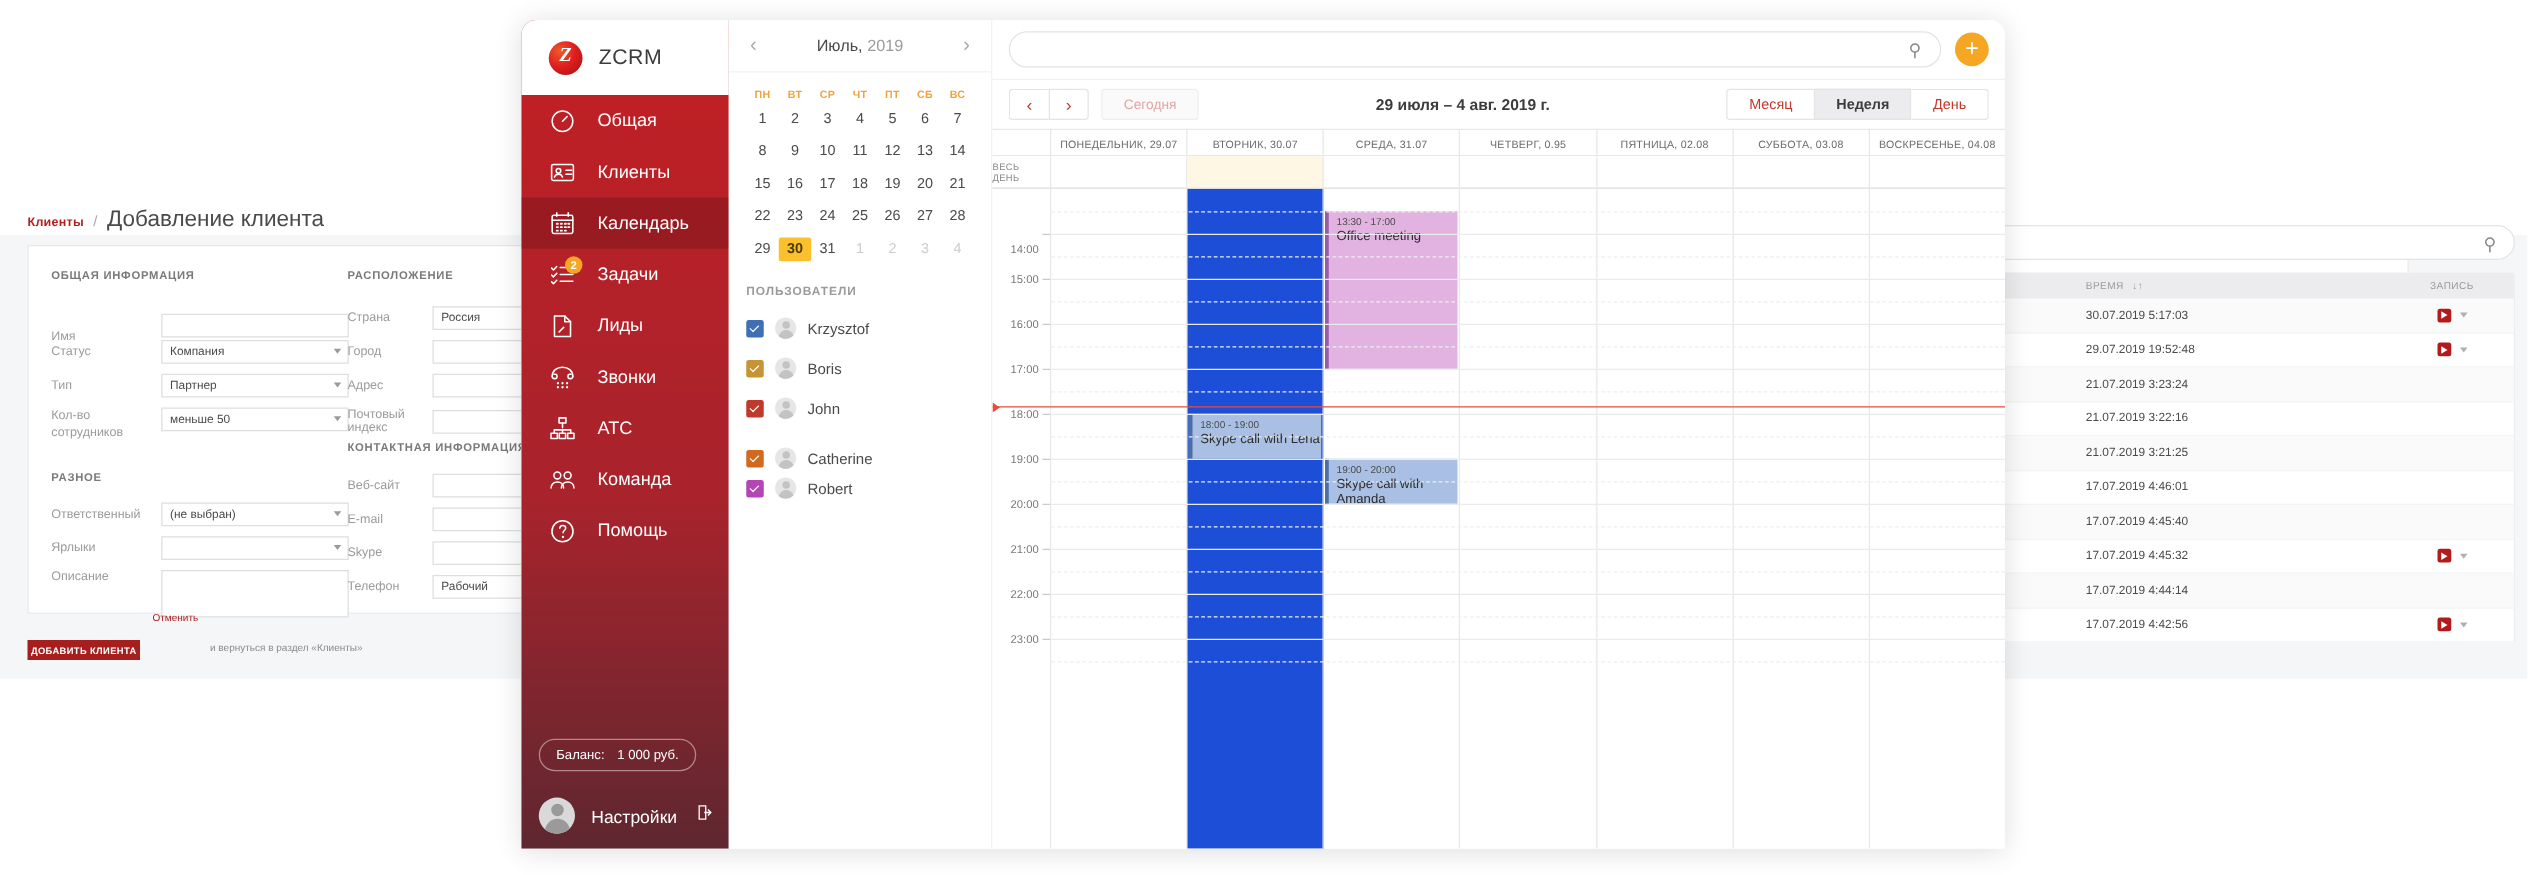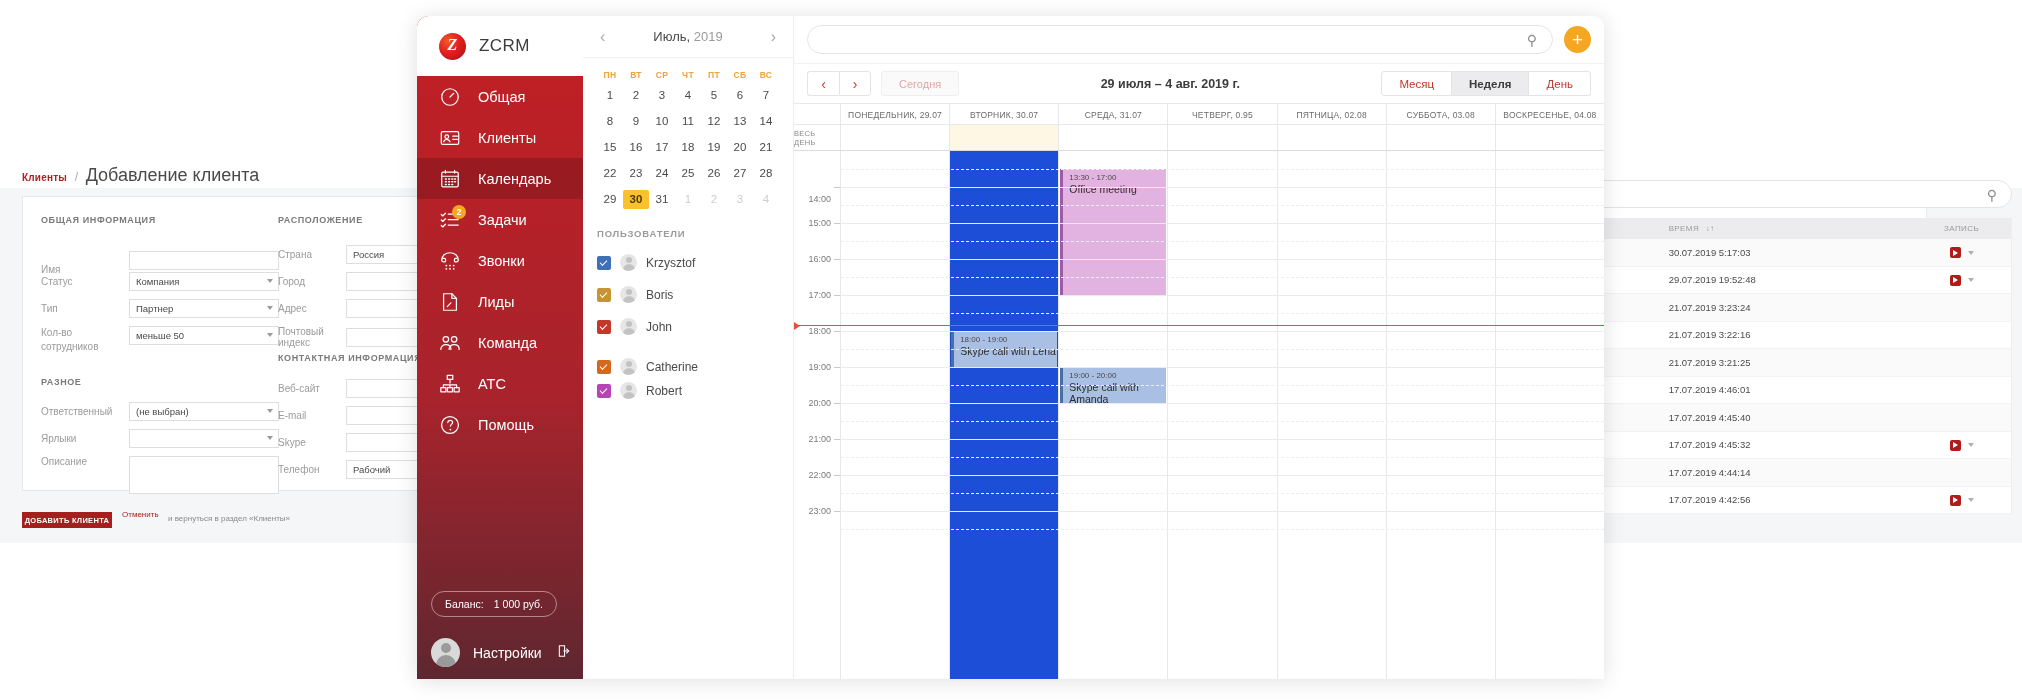--- a/index.html
+++ b/index.html
@@ -30,21 +30,21 @@
   .f-label { font-size:10px; color:#9b9b9b; }
   .f-input { height:19px; border:1px solid #dcdee0; background:#fff; }
   .f-select { height:19px; border:1px solid #dcdee0; background:#fff; position:relative;
               font-size:9.5px; color:#4a4a4a; padding:3px 0 0 6px; }
   .f-select .cv { position:absolute; right:5px; top:6px; width:0;height:0;
      border-left:3px solid transparent;border-right:3px solid transparent;border-top:4px solid #9b9b9b; }
   .f-textarea { border:1px solid #dcdee0; background:#fff; }
 
   .btn-add { position:absolute; left:22px; top:512px; width:90px; height:16px; background:#a51f1f;
      color:#fff; font-size:7.5px; font-weight:700; letter-spacing:.3px; display:flex; align-items:center; justify-content:center; }
-  .lnk-cancel { position:absolute; left:122px; top:510px; font-size:8px; color:#b02020; }
+  .lnk-cancel { position:absolute; left:122px; top:490px; font-size:8px; color:#b02020; }
   .lnk-note { position:absolute; left:168px; top:514px; font-size:8px; color:#8a8a8a; }
 
   
   .tbl-wrap { position:absolute; left:900px; top:180px; width:1112px; height:330px; }
   .tbl-search { position:absolute; left:8px; top:0; width:1104px; height:28px; border:1px solid #e2e4e6;
                 border-radius:14px; background:#fff; }
   .tbl-search .mg { position:absolute; right:14px; top:6px; font-size:14px; color:#8a8a8a; }
   .tbl { position:absolute; left:8px; top:38px; width:1104px; background:#fff;
          border-left:1px solid #eceef0; border-right:1px solid #eceef0; }
   .tbl-head { display:flex; height:21px; background:#ececee; align-items:center;
@@ -448,62 +448,62 @@
                 <path d="M2.5 18l1.6 1.6L7 16.6"></path>
                 <path d="M10 5.5h11M10 11.5h11M10 17.5h11"></path>
               </svg>
               <span class="badge">2</span>
      </span>
      <span>Задачи</span>
           </div>
           <div class="nav-item">
             <span class="nav-ico">
        <svg viewBox="0 0 24 24" fill="none" stroke="#fff" stroke-width="1.35" stroke-linecap="round" stroke-linejoin="round">
+                <path d="M5 3h9l5 5v13H5z"></path>
+                <path d="M14 3v5h5"></path>
+                <path d="M9 17l4-4"></path>
+              </svg>
+     </span>
+     <span>Лиды</span>
+          </div>
+          <div class="nav-item">
+            <span class="nav-ico">
+       <svg viewBox="0 0 24 24" fill="none" stroke="#fff" stroke-width="1.35" stroke-linecap="round" stroke-linejoin="round">
                 <path d="M3 11c0-5 4-8 9-8s9 3 9 8"></path>
                 <path d="M3 11c0 1.2.5 2 1.6 2h1.2c.9 0 1.4-.6 1.4-1.4v-1c0-.8-.6-1.4-1.4-1.4H4.6"></path>
                 <path d="M21 11c0 1.2-.5 2-1.6 2h-1.2c-.9 0-1.4-.6-1.4-1.4v-1c0-.8.6-1.4 1.4-1.4h1.2"></path>
                 <g stroke-width="2" stroke-linecap="round">
                   <path d="M8 17h.01M12 17h.01M16 17h.01M8 20.5h.01M12 20.5h.01M16 20.5h.01"></path>
                 </g>
               </svg>
      </span>
      <span>Звонки</span>
           </div>
           <div class="nav-item">
             <span class="nav-ico">
        <svg viewBox="0 0 24 24" fill="none" stroke="#fff" stroke-width="1.35" stroke-linecap="round" stroke-linejoin="round">
-                <path d="M5 3h9l5 5v13H5z"></path>
-                <path d="M14 3v5h5"></path>
-                <path d="M9 17l4-4"></path>
-              </svg>
-     </span>
-     <span>Лиды</span>
-          </div>
-          <div class="nav-item">
-            <span class="nav-ico">
-       <svg viewBox="0 0 24 24" fill="none" stroke="#fff" stroke-width="1.35" stroke-linecap="round" stroke-linejoin="round">
-                <circle cx="7.5" cy="8" r="3"></circle>
-                <circle cx="16.5" cy="8" r="3"></circle>
-                <path d="M2 19c0-3.2 2.4-5.2 5.5-5.2S13 15.8 13 19"></path>
-                <path d="M11 19c0-3.2 2.4-5.2 5.5-5.2S22 15.8 22 19"></path>
-              </svg>
-     </span>
-     <span>Команда</span>
-          </div>
-          <div class="nav-item">
-            <span class="nav-ico">
-       <svg viewBox="0 0 24 24" fill="none" stroke="#fff" stroke-width="1.35" stroke-linecap="round" stroke-linejoin="round">
                 <rect x="9" y="2.5" width="6" height="4.5"></rect>
                 <rect x="2" y="16" width="5.5" height="4.5"></rect>
                 <rect x="9.2" y="16" width="5.5" height="4.5"></rect>
                 <rect x="16.5" y="16" width="5.5" height="4.5"></rect>
                 <path d="M12 7v4M4.8 16v-3h14.4v3M12 13v3"></path>
               </svg>
      </span>
      <span>АТС</span>
+          </div>
+          <div class="nav-item">
+            <span class="nav-ico">
+       <svg viewBox="0 0 24 24" fill="none" stroke="#fff" stroke-width="1.35" stroke-linecap="round" stroke-linejoin="round">
+                <circle cx="7.5" cy="8" r="3"></circle>
+                <circle cx="16.5" cy="8" r="3"></circle>
+                <path d="M2 19c0-3.2 2.4-5.2 5.5-5.2S13 15.8 13 19"></path>
+                <path d="M11 19c0-3.2 2.4-5.2 5.5-5.2S22 15.8 22 19"></path>
+              </svg>
+     </span>
+     <span>Команда</span>
           </div>
           <div class="nav-item">
             <span class="nav-ico">
        <svg viewBox="0 0 24 24" fill="none" stroke="#fff" stroke-width="1.35" stroke-linecap="round" stroke-linejoin="round">
                 <circle cx="12" cy="12" r="9.2"></circle>
                 <path d="M9.6 9.3c.2-1.5 1.3-2.4 2.6-2.4 1.5 0 2.6 1 2.6 2.3 0 2-2.3 2.2-2.3 4"></path>
                 <path d="M12.4 17h.01" stroke-width="2"></path>
               </svg>
      </span>
      <span>Помощь</span>

